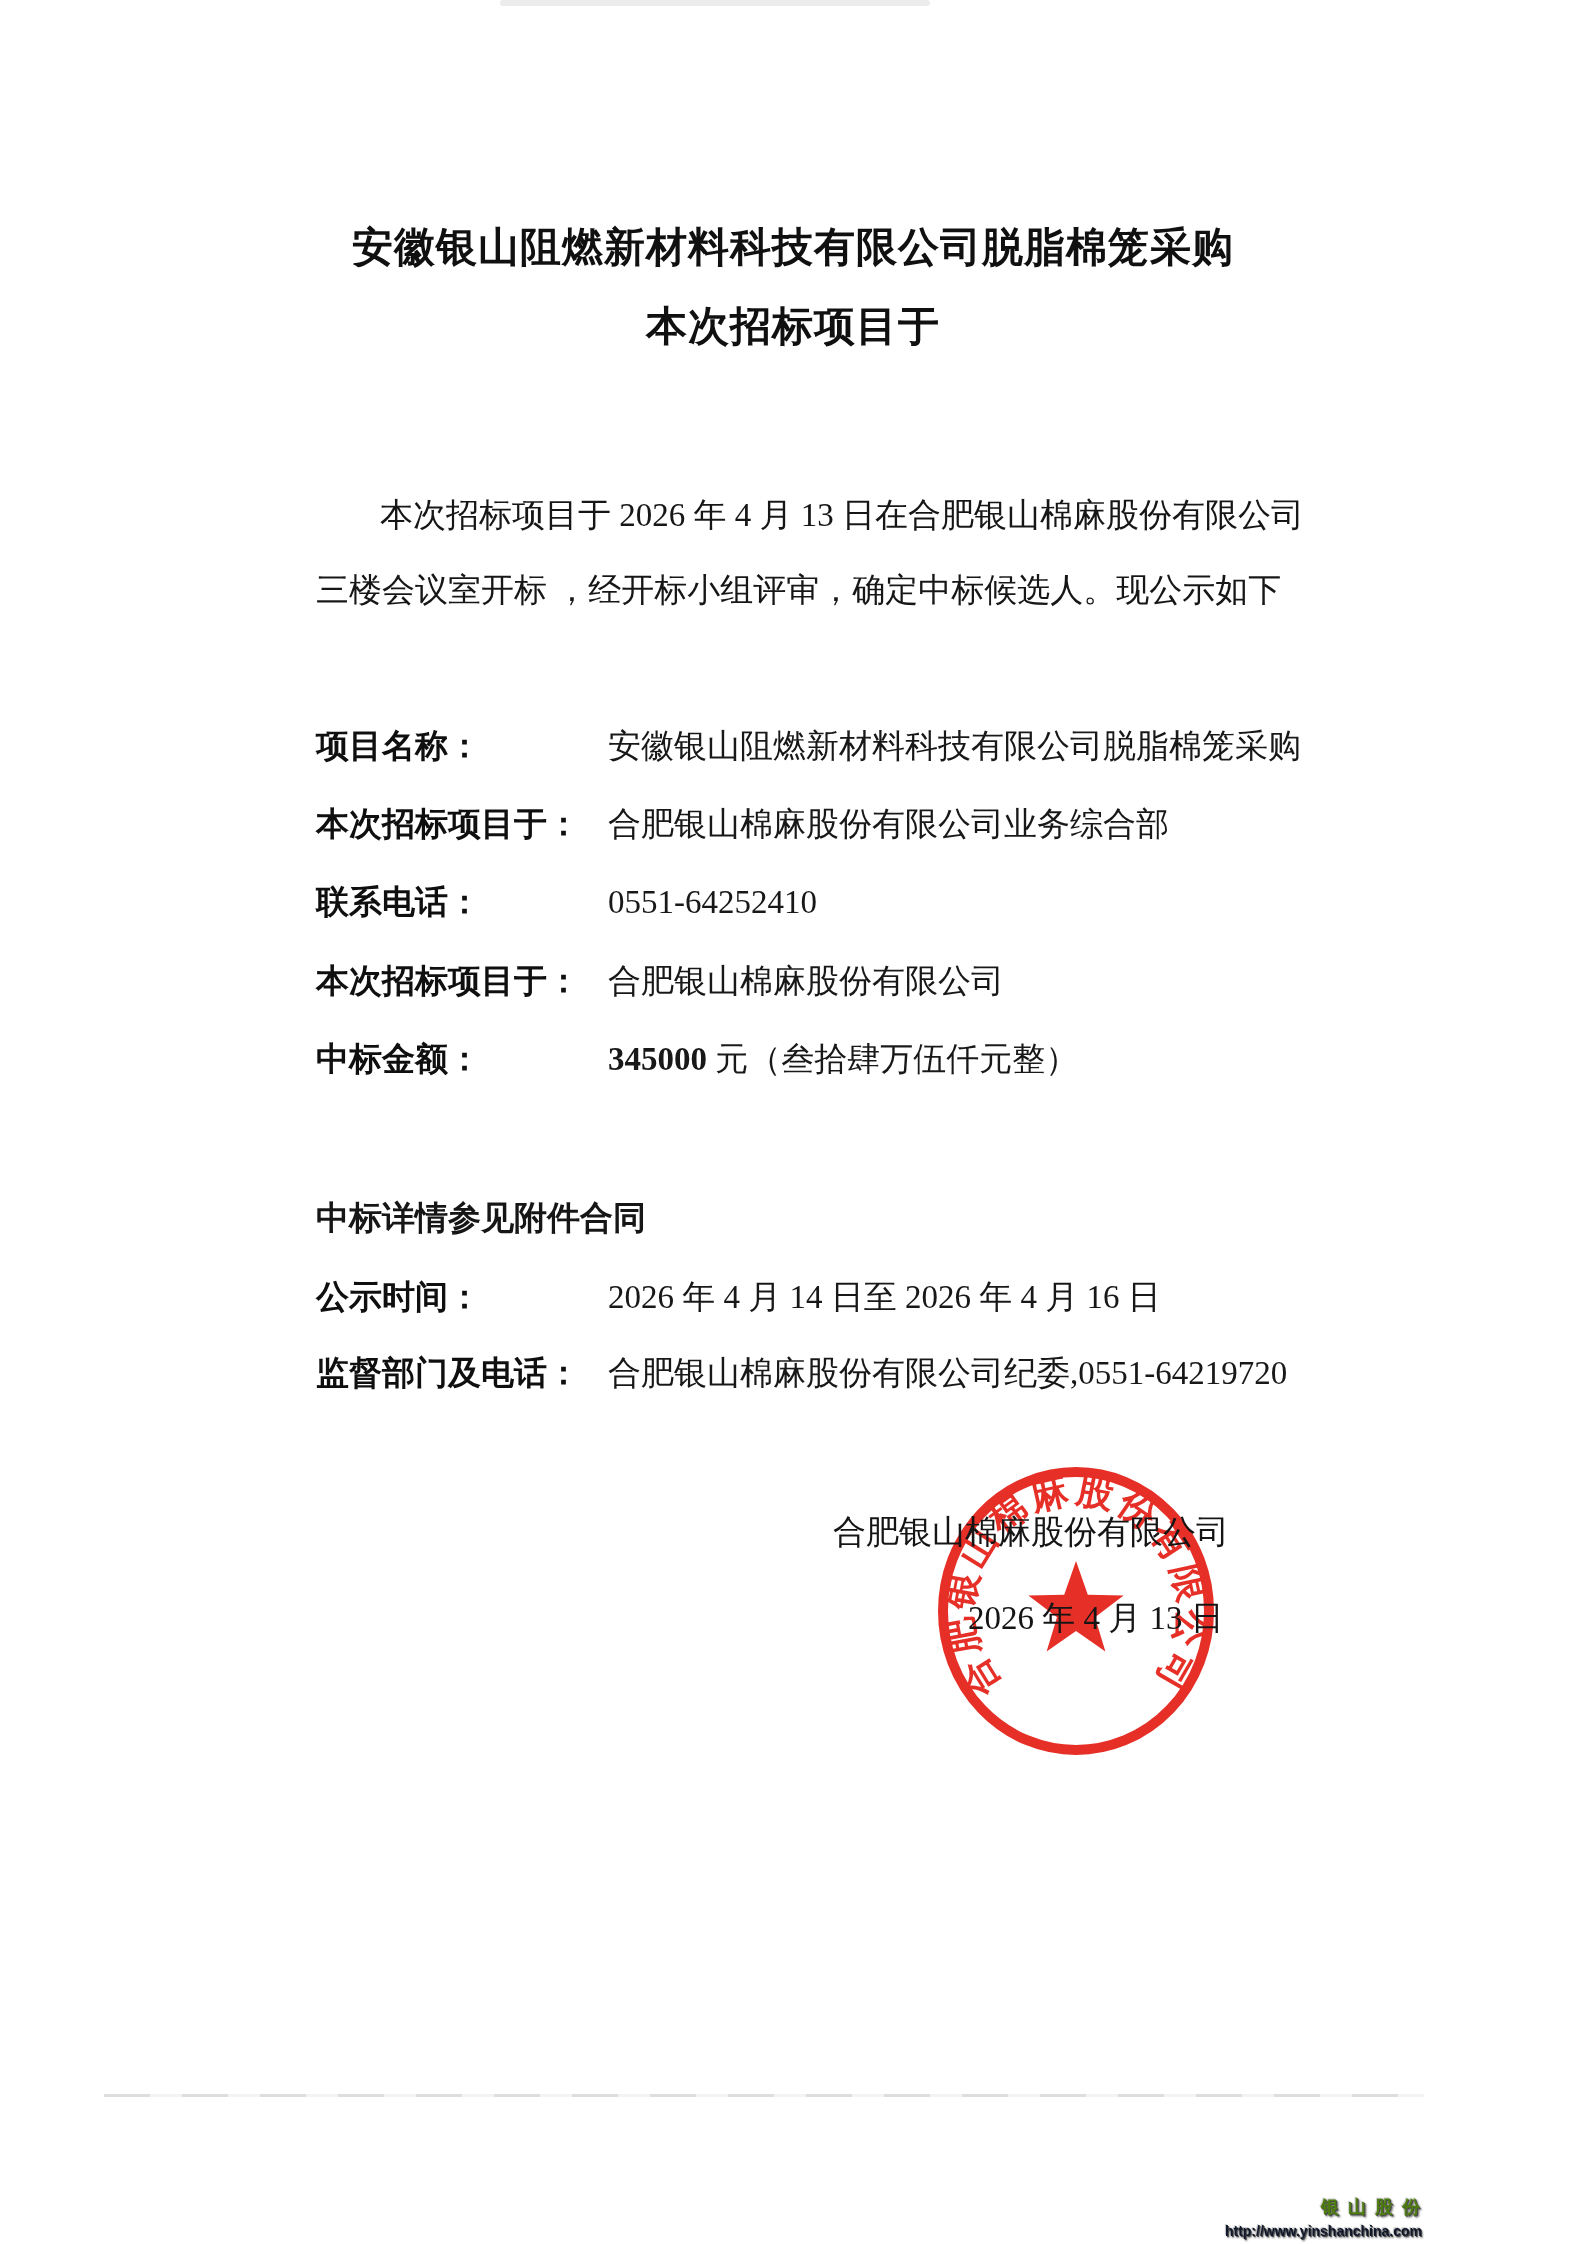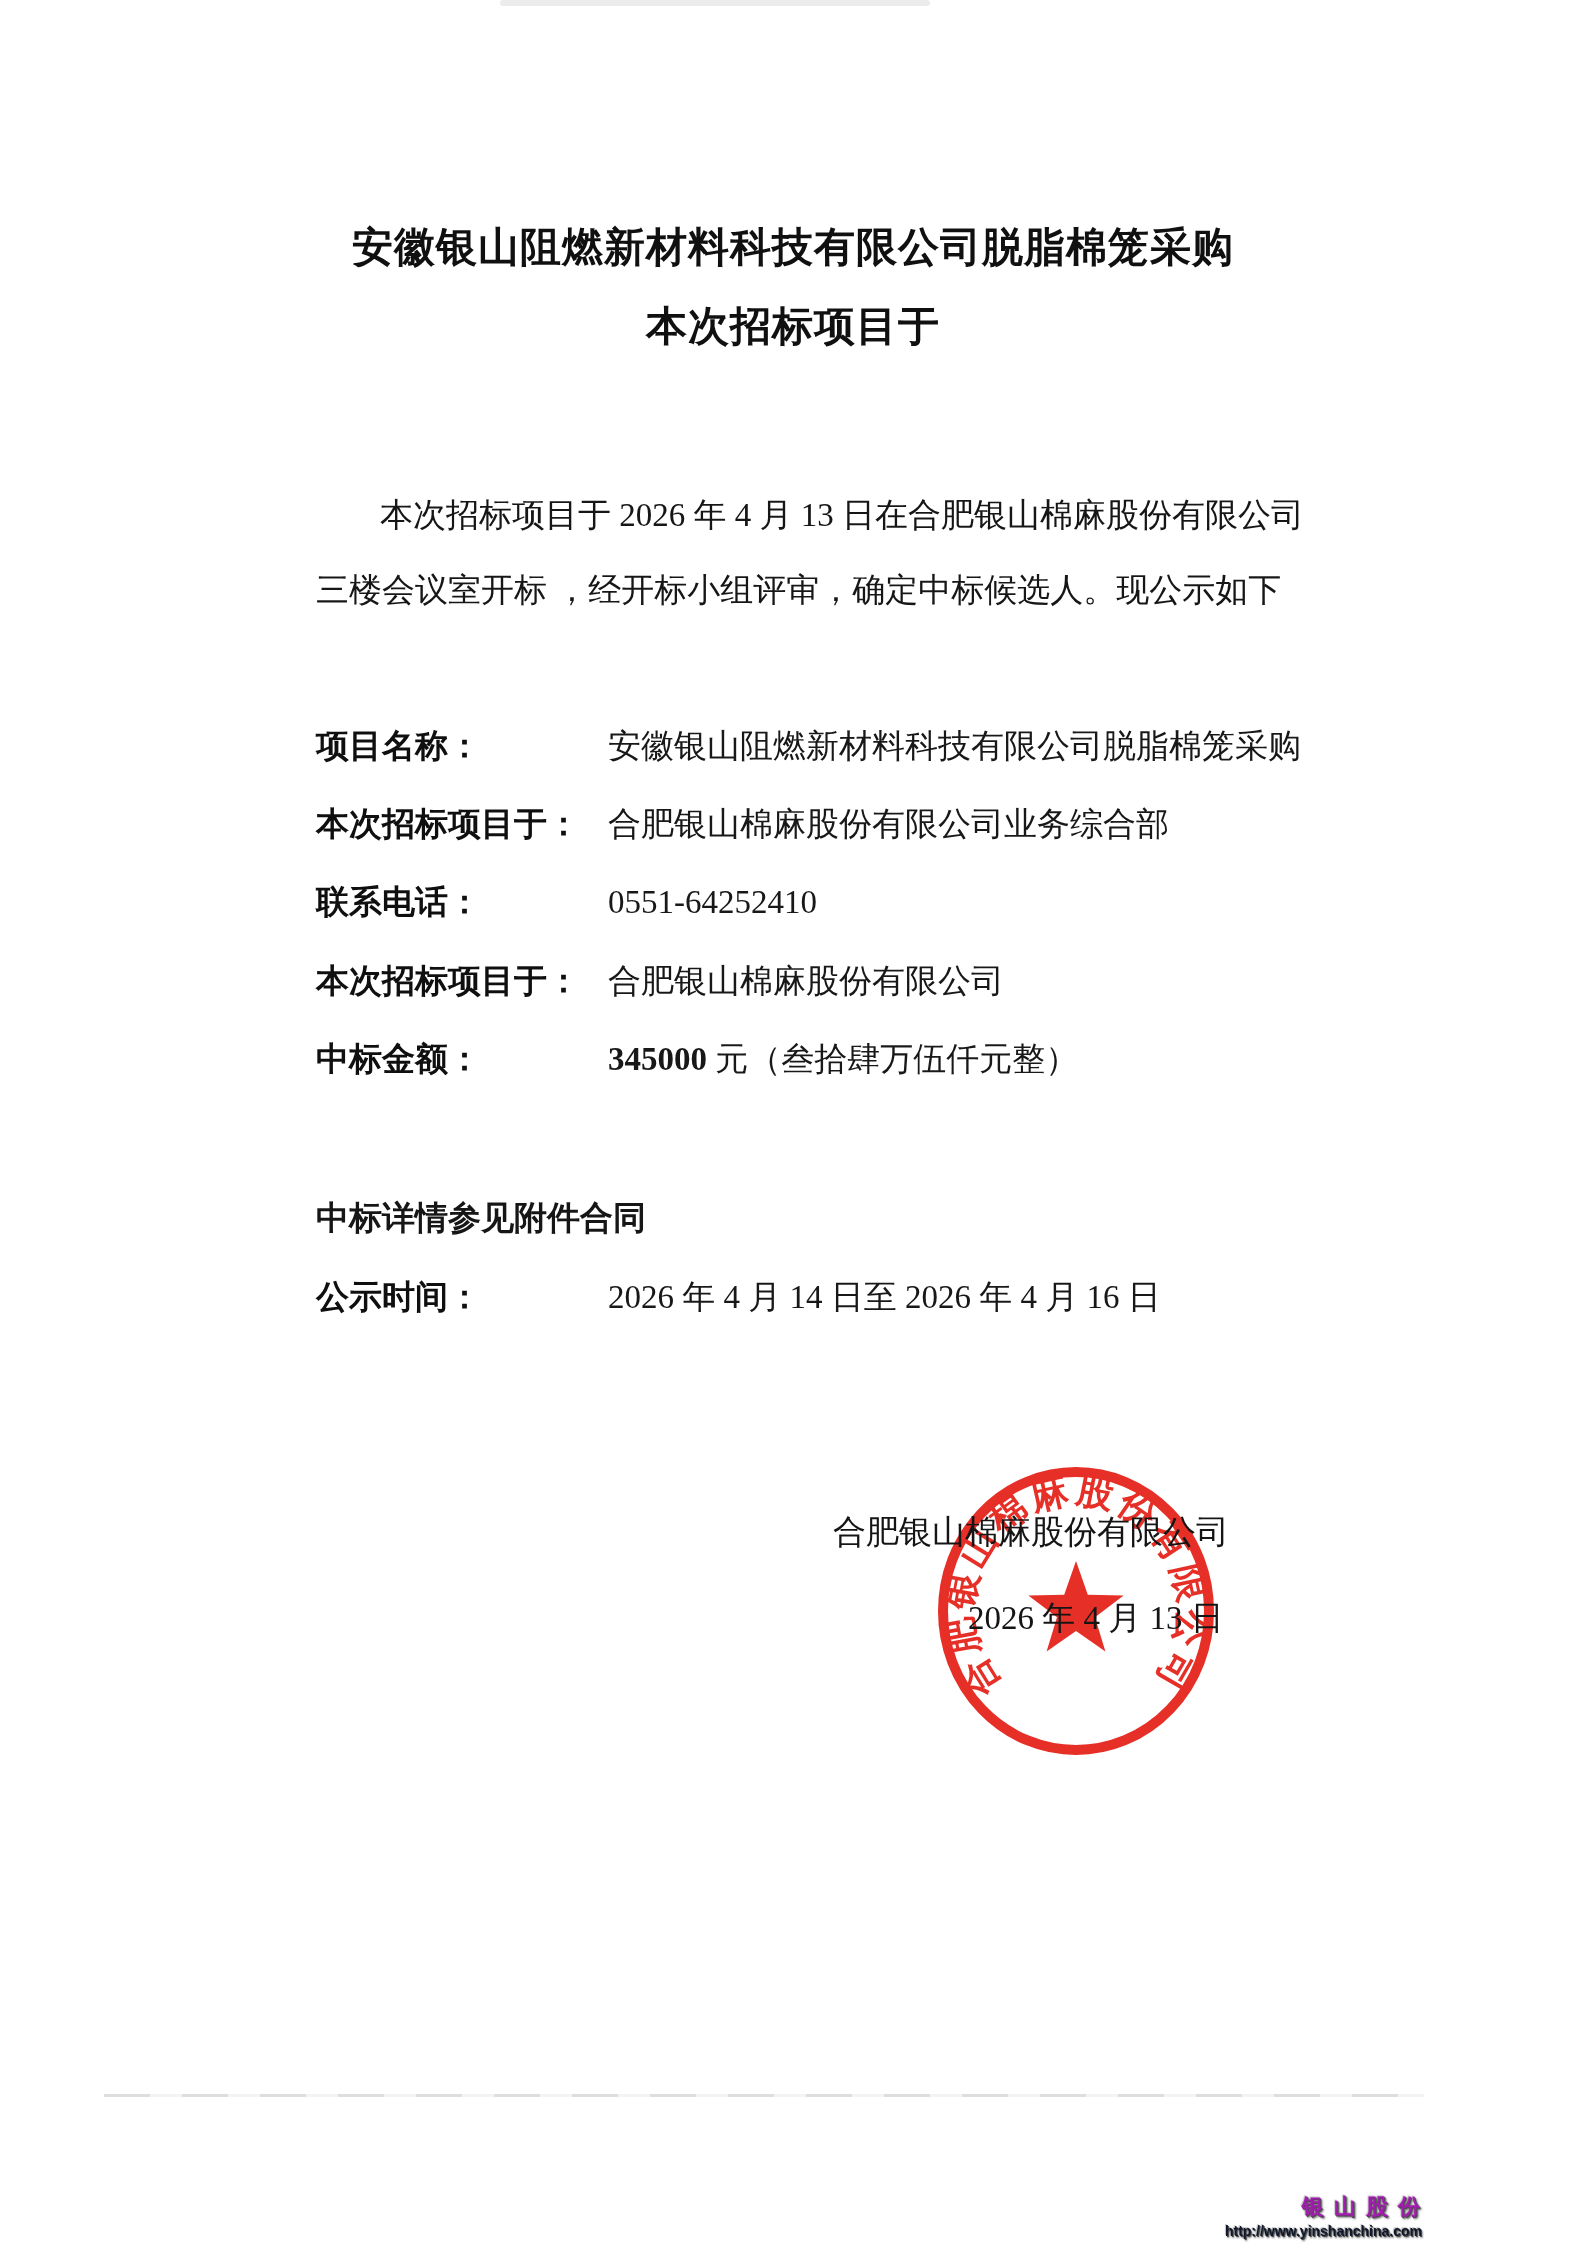--- a/index.html
+++ b/index.html
@@ -31,21 +31,21 @@
   .artifact-line{
     left:104px;top:2094px;width:1356px;height:3px;
     background:repeating-linear-gradient(90deg,#d8d8d8 0 46px,#f1f1f1 46px 78px);
     opacity:.85;
   }
   .watermark{
     right:2px;bottom:4px;text-align:right;z-index:4;
     font-family:"Liberation Sans","DejaVu Sans",sans-serif;
   }
   .wm-brand{
-    font-size:22px;font-weight:700;color:#a21caf;line-height:30px;
+    font-size:18px;font-weight:700;color:#4d7c0f;line-height:30px;
     text-shadow:1px 1px 0 #4a4a4a,2px 2px 2px #6e6e6e,-1px -1px 1px #c8c8c8;
     letter-spacing:2px;
   }
   .wm-url{
     font-size:14px;font-weight:700;color:#0f172a;line-height:18px;
     text-shadow:1px 1px 0 #4a4a4a,1.5px 1.5px 2px #777,-1px -1px 1px #c4c4c4;
   }
 </style>
 </head>
 <body>
@@ -75,20 +75,23 @@
   </div>
   <div class="abs row" style="top:1039px">
     <span class="lbl">中标金额：</span><span class="val"><span class="bold">345000</span><span> 元（叁拾肆万伍仟元整）</span></span>
   </div>
 
   <div class="abs body-text bold" style="left:316px;top:1198px">中标详情参见附件合同</div>
 
   <div class="abs row" style="top:1277px">
     <span class="lbl">公示时间：</span><span class="val">2026 年 4 月 14 日至 2026 年 4 月 16 日</span>
   </div>
+  <div class="abs row" style="top:1353px">
+    <span class="lbl">监督部门及电话：</span><span class="val">合肥银山棉麻股份有限公司纪委,0551-64219720</span>
+  </div>
 
   <svg class="abs seal-svg" style="left:936px;top:1465px" width="280" height="292" viewBox="0 0 280 292">
     <ellipse cx="140" cy="146" rx="133" ry="139" fill="none" stroke="#e5241c" stroke-width="10"></ellipse>
     <path id="sealArc" d="M 67.2 222.4 A 103 108 0 1 1 212.8 222.4" fill="none"></path>
     <text font-size="37" font-weight="700" fill="#e5241c" letter-spacing="4" font-family="Liberation Serif, DejaVu Serif, serif">
       <textPath href="#sealArc" startOffset="2">合肥银山棉麻股份有限公司</textPath>
     </text>
     <polygon fill="#e5241c" points="140,96 151.8,129.8 187.6,130.6 159,152.2 169.4,186.5 140,166 110.6,186.5 121,152.2 92.4,130.6 128.2,129.8"></polygon>
   </svg>
 

